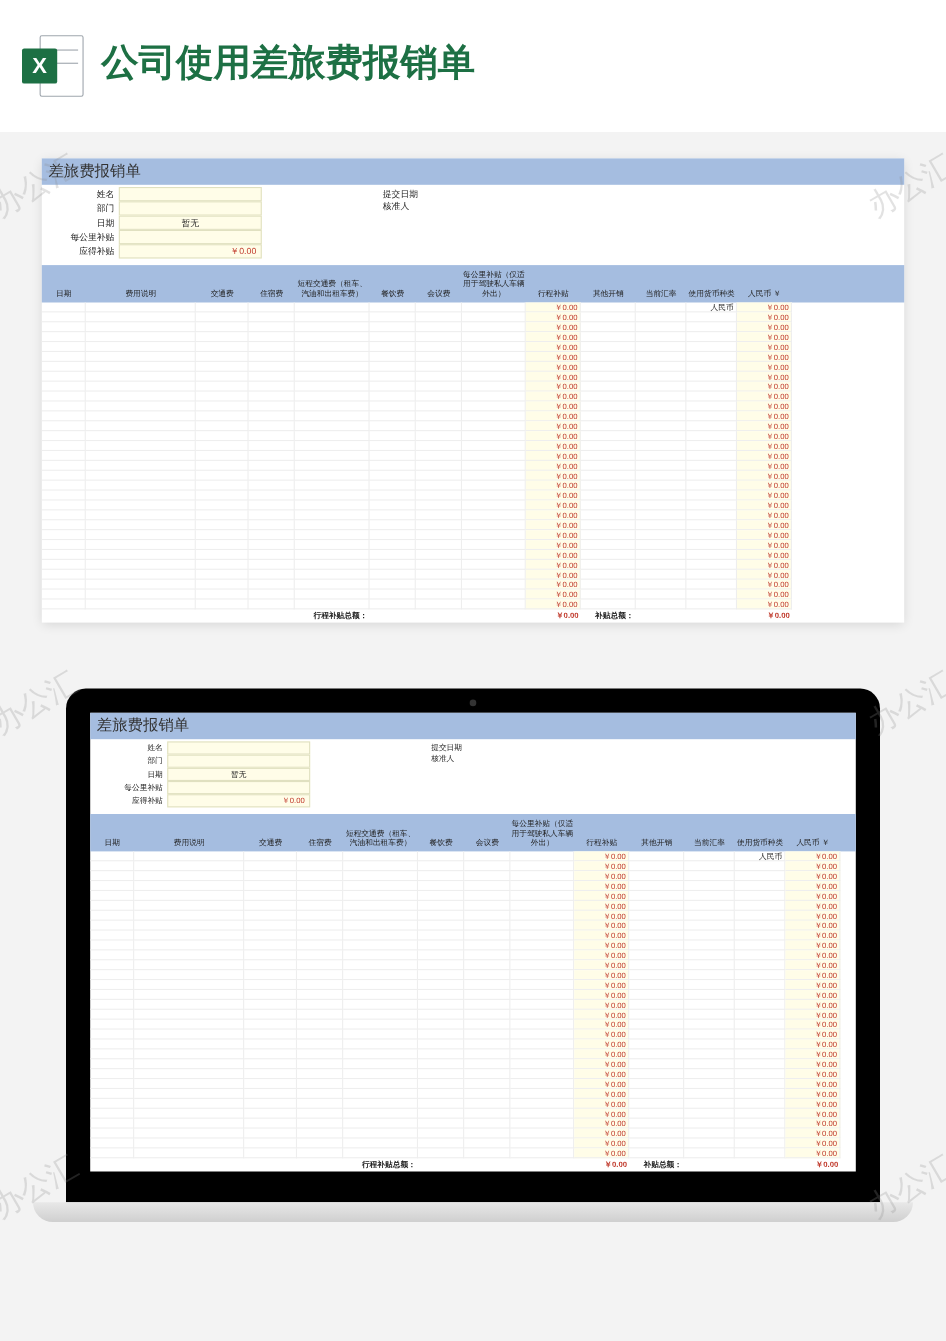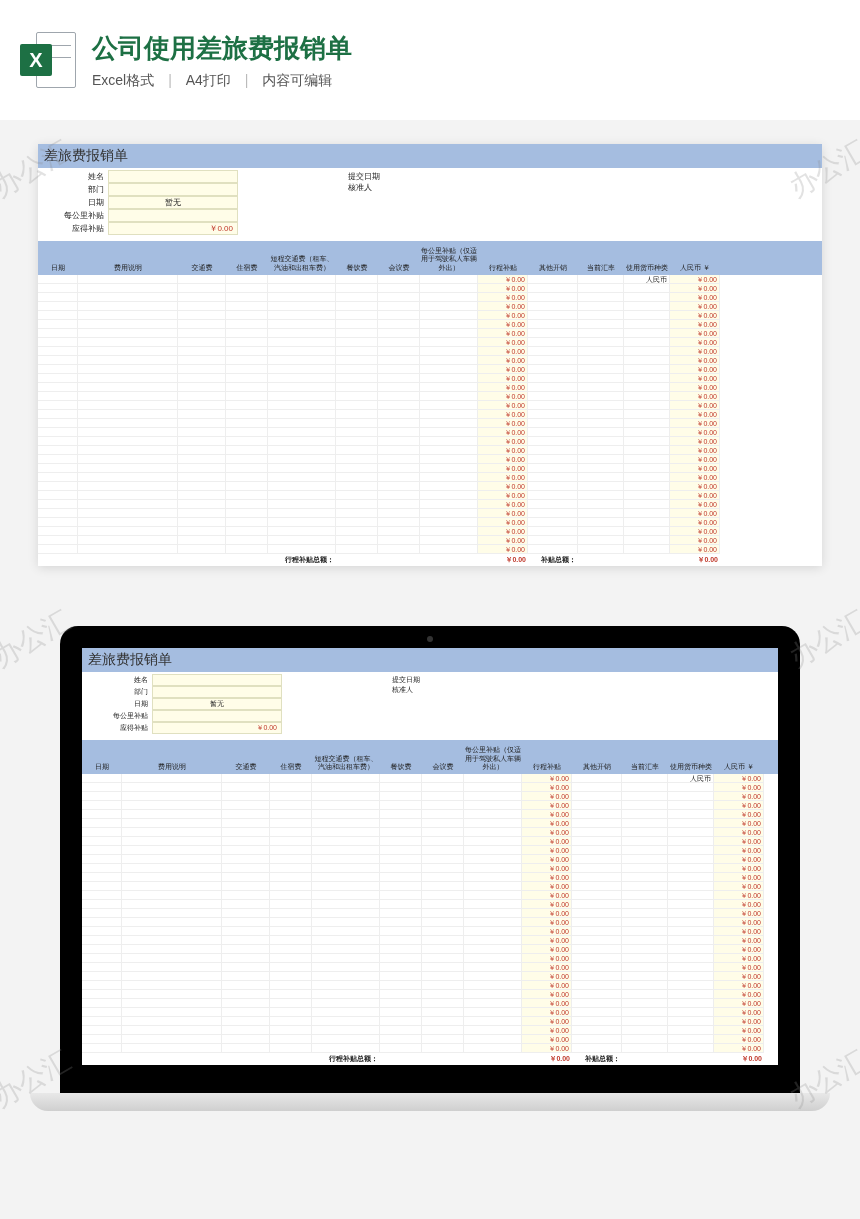--- a/index.html
+++ b/index.html
@@ -40,21 +40,21 @@
   }
   .excel-icon .sheet::before { top:12px; }
   .excel-icon .sheet::after { top:24px; }
   .excel-icon .x {
     position:absolute; left:0; top:12px; width:32px; height:32px;
     background:#1d7044; color:#fff; font-weight:bold; font-size:20px;
     display:flex; align-items:center; justify-content:center;
     border-radius:2px;
   }
   .header-text .title {
-    color:#1d7044; font-size:26px; font-weight:700; margin-bottom:6px;
+    color:#1d7044; font-size:34px; font-weight:700; margin-bottom:6px;
   }
   .header-text .meta { color:#555; font-size:14px; }
   .header-text .meta .sep { margin:0 10px; color:#bbb; }
   
   .panel {
     background:#fff;
     margin:24px 38px;
     box-shadow:0 2px 10px rgba(0,0,0,0.12);
     position:relative;
   }
@@ -109,27 +109,20 @@
 <div class="watermark" style="left:-10px; top:1060px;">办公汇</div>
 <div class="watermark" style="right:-10px; top:1060px;">办公汇</div>
 
 <div class="header-bar">
   <div class="excel-icon">
     <div class="sheet"></div>
     <div class="x">X</div>
   </div>
   <div class="header-text">
     <div class="title">公司使用差旅费报销单</div>
-    <div class="meta">
-      <span>Excel格式</span>
-      <span class="sep">|</span>
-      <span>A4打印</span>
-      <span class="sep">|</span>
-      <span>内容可编辑</span>
-    </div>
   </div>
 </div>
 
 <div class="panel">
   <div class="panel-inner" id="sheet1">
       <div class="sheet-title-bar">差旅费报销单</div>
       <div style="display:flex; gap:0; margin-top:2px;">
         <div style="flex:0 0 200px;">
           <div style="display:flex;">
             <div class="info-label" style="width:70px;">姓名</div>

